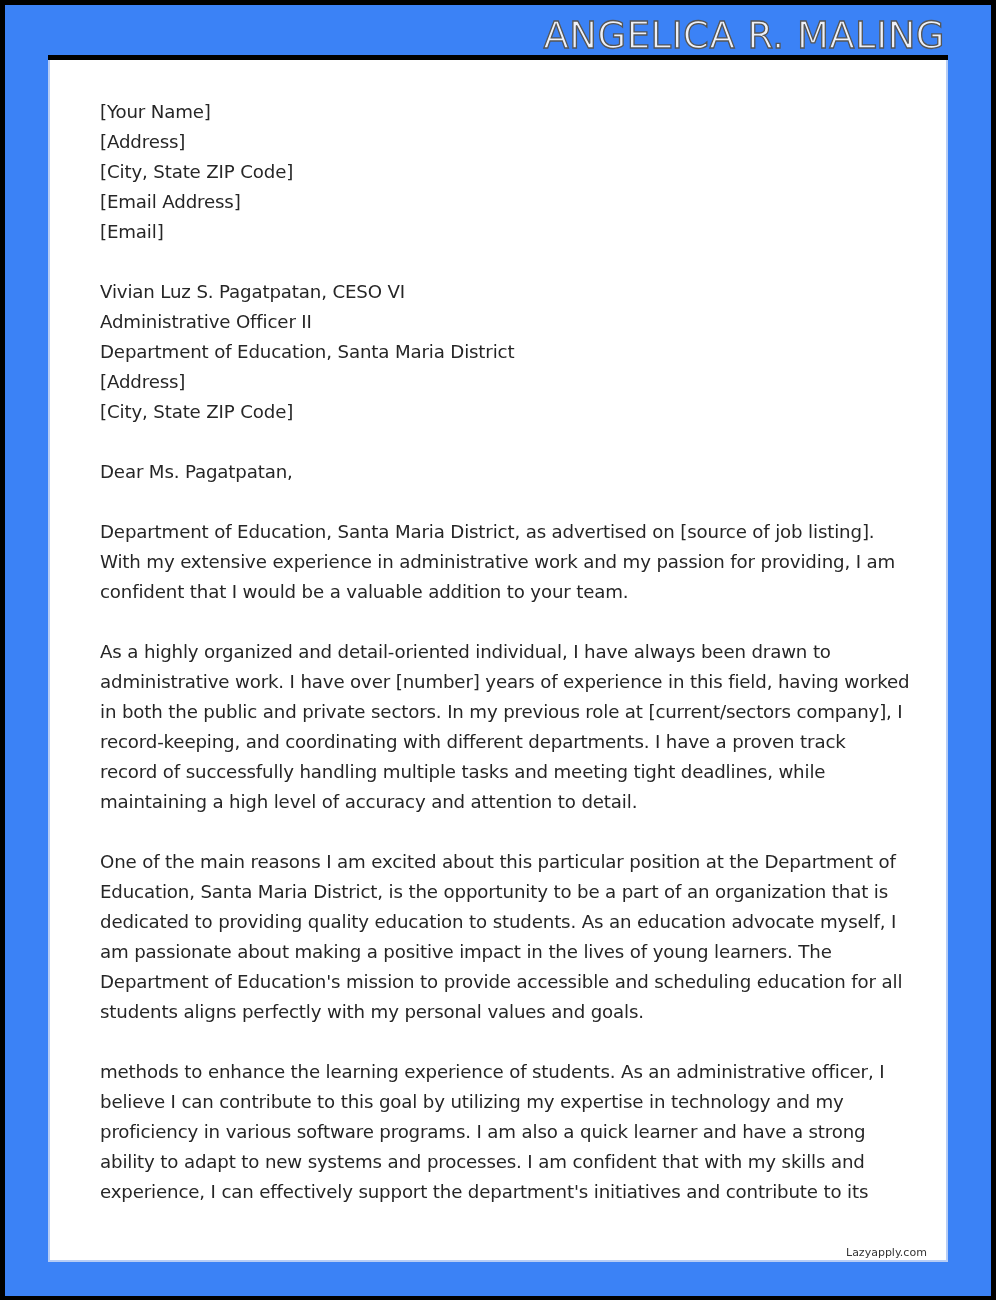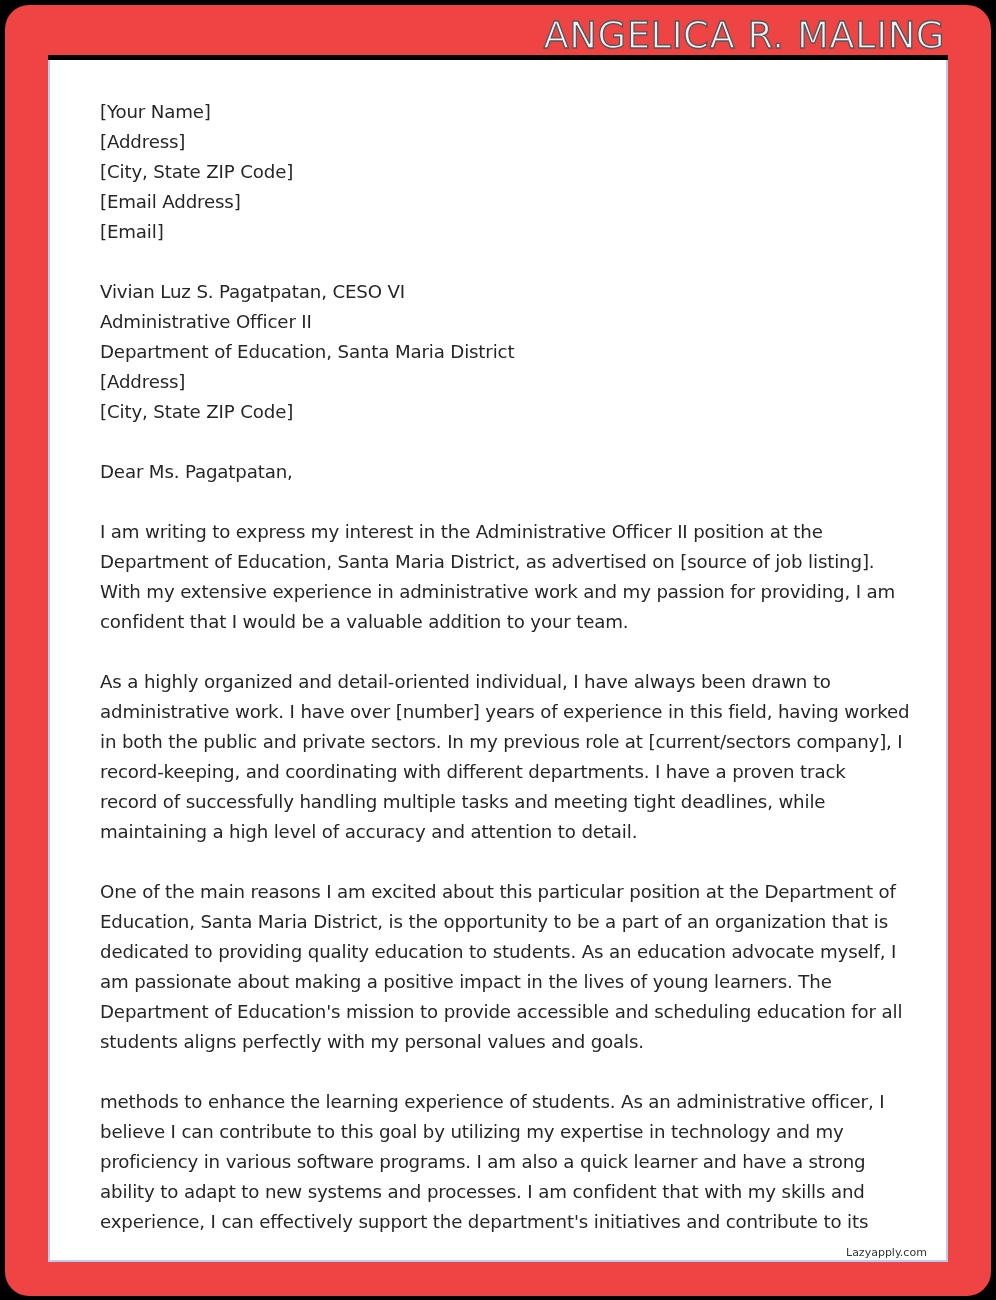--- a/index.html
+++ b/index.html
@@ -3,21 +3,21 @@
 <meta charset="utf-8">
 <style>
   html, body { margin: 0; padding: 0; }
   body {
     width: 996px; height: 1300px; overflow: hidden; position: relative;
     background: #000;
     font-family: "DejaVu Sans", "Liberation Sans", sans-serif;
   }
   .frame {
     position: absolute; left: 5px; top: 5px; width: 986px; height: 1291px;
-    background: #ef4444; overflow: hidden; border-radius: 24px;
+    background: #3b82f6; overflow: hidden;
   }
   .title {
     position: absolute; right: 46px; top: 8px;
     font-family: "DejaVu Sans", sans-serif;
     font-size: 37px; letter-spacing: 0.5px;
     color: #eef1f8;
     -webkit-text-stroke: 1.3px #555;
     line-height: 46px; white-space: nowrap;
   }
   .title-bar {
@@ -63,21 +63,20 @@
       <span class="line">Administrative Officer II</span>
       <span class="line">Department of Education, Santa Maria District</span>
       <span class="line">[Address]</span>
       <span class="line">[City, State ZIP Code]</span>
     </div>
     <div class="gap"></div>
     <span class="line">Dear Ms. Pagatpatan,</span>
     <div class="gap"></div>
 
     <div>
-      <span class="line">I am writing to express my interest in the Administrative Officer II position at the</span>
       <span class="line">Department of Education, Santa Maria District, as advertised on [source of job listing].</span>
       <span class="line">With my extensive experience in administrative work and my passion for providing, I am</span>
       <span class="line">confident that I would be a valuable addition to your team.</span>
     </div>
     <div class="gap"></div>
 
     <div>
       <span class="line">As a highly organized and detail-oriented individual, I have always been drawn to</span>
       <span class="line">administrative work. I have over [number] years of experience in this field, having worked</span>
       <span class="line">in both the public and private sectors. In my previous role at [current/sectors company], I</span>

